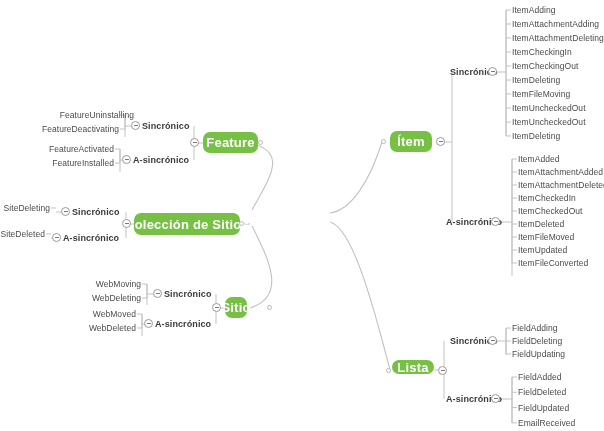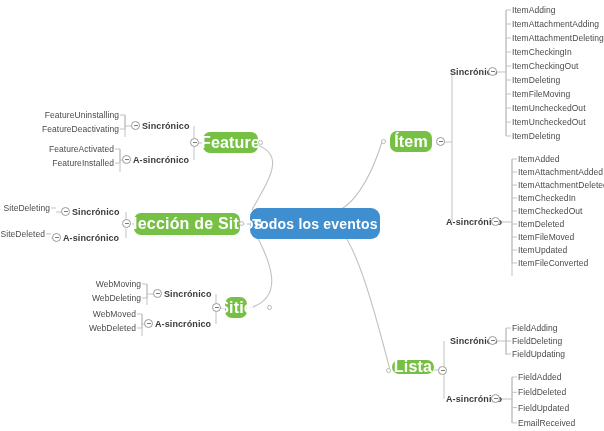--- a/index.html
+++ b/index.html
@@ -23,21 +23,21 @@
     box-sizing:border-box;
   }
   .node.root{
     background:#3e8ed0;
     font-size:14px;
     letter-spacing:.2px;
     border-radius:9px;
   }
   .node.cat{
     background:#76c043;
-    font-size:16px;
+    font-size:13px;
     letter-spacing:.2px;
     text-align:center;
   }
 
   .subcat{
     position:absolute;
     font-size:9px;
     font-weight:bold;
     color:#3a3a3a;
     white-space:nowrap;
@@ -178,23 +178,20 @@
         <path d="M51,234 L51,234"></path>
         <path d="M147,284 L142,284"></path>
         <path d="M147,298 L142,298"></path>
         <path d="M147,284 L147,298"></path>
         <path d="M142,314 L137,314"></path>
         <path d="M142,328 L137,328"></path>
         <path d="M142,314 L142,328"></path>
       </g>
   </svg>
 
-  <div class="node root" style="left: 250px; top: 208px; width: 130px; height: 31px; background: rgb(62, 142, 208);">
-    <span>Todos los eventos</span>
-  </div>
 
   <div class="node cat" style="left: 390px; top: 131px; width: 42px; height: 21px; background: rgb(118, 192, 67);">
     <span>Ítem</span>
   </div>
   <div class="node cat" style="left: 392px; top: 360px; width: 42px; height: 14px; background: rgb(118, 192, 67);">
     <span>Lista</span>
   </div>
   <div class="node cat" style="left: 203px; top: 132px; width: 55px; height: 21px; background: rgb(118, 192, 67);">
     <span>Feature</span>
   </div>
@@ -287,21 +284,21 @@
       <div class="leaf" style="left: 518px; top: 232px;">ItemFileMoved</div>
       <div class="leaf" style="left: 518px; top: 245px;">ItemUpdated</div>
       <div class="leaf" style="left: 518px; top: 258px;">ItemFileConverted</div>
       <div class="leaf" style="left: 512px; top: 323px;">FieldAdding</div>
       <div class="leaf" style="left: 512px; top: 336px;">FieldDeleting</div>
       <div class="leaf" style="left: 512px; top: 349px;">FieldUpdating</div>
       <div class="leaf" style="left: 518px; top: 372px;">FieldAdded</div>
       <div class="leaf" style="left: 518px; top: 387.3px;">FieldDeleted</div>
       <div class="leaf" style="left: 518px; top: 402.6px;">FieldUpdated</div>
       <div class="leaf" style="left: 518px; top: 417.9px;">EmailReceived</div>
-      <div class="leaf l" style="right: 485px; top: 110px; text-align: center;">FeatureUninstalling</div>
+      <div class="leaf l" style="right: 470px; top: 110px; text-align: center;">FeatureUninstalling</div>
       <div class="leaf l" style="right: 485px; top: 124px;">FeatureDeactivating</div>
       <div class="leaf l" style="right: 490px; top: 144px;">FeatureActivated</div>
       <div class="leaf l" style="right: 490px; top: 158px;">FeatureInstalled</div>
       <div class="leaf l" style="right: 554px; top: 203px; padding-left: 28px;">SiteDeleting</div>
       <div class="leaf l" style="right: 559px; top: 229px;">SiteDeleted</div>
       <div class="leaf l" style="right: 463px; top: 279px;">WebMoving</div>
       <div class="leaf l" style="right: 463px; top: 293px;">WebDeleting</div>
       <div class="leaf l" style="right: 468px; top: 309px;">WebMoved</div>
       <div class="leaf l" style="right: 468px; top: 323px;">WebDeleted</div>
     </div>

